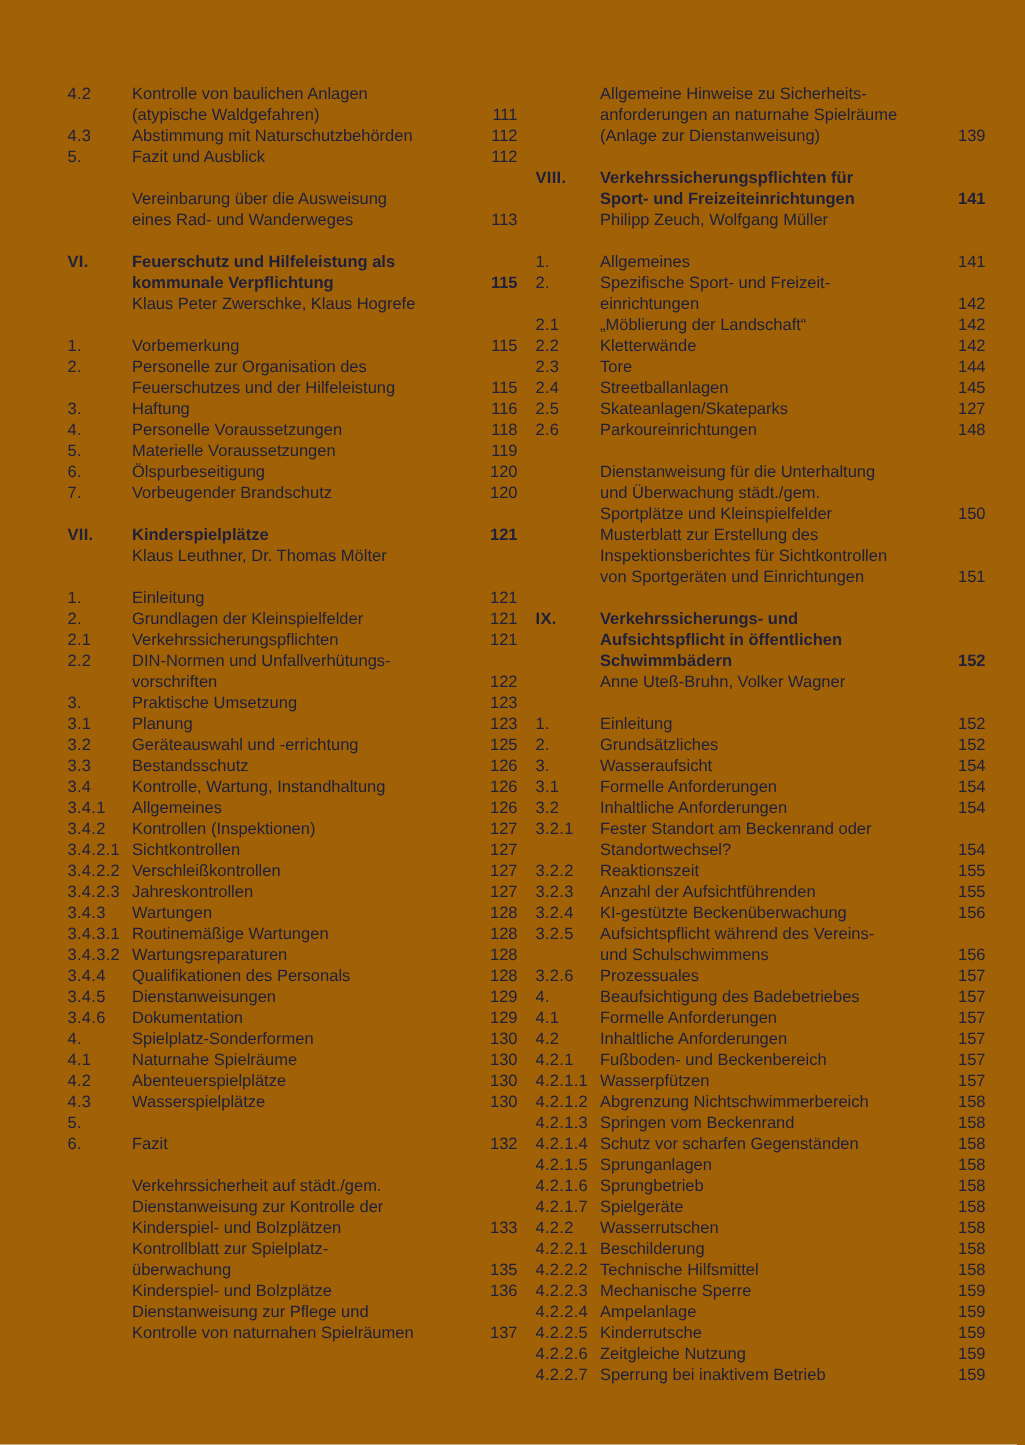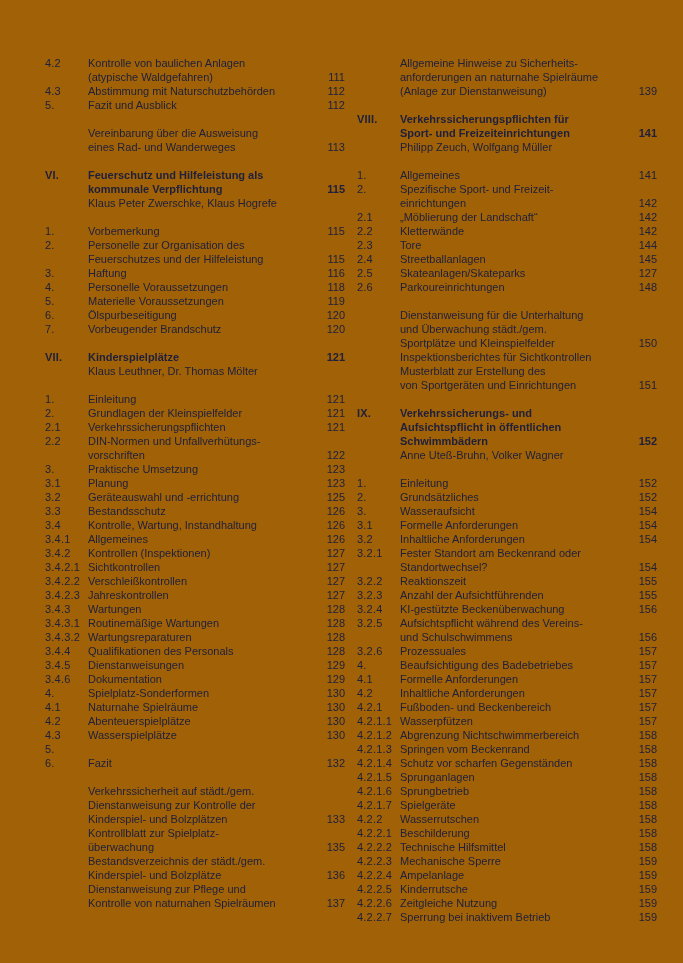--- a/index.html
+++ b/index.html
@@ -464,21 +464,20 @@
               <div class="lastline">
                 <span class="txt">überwachung</span>
                 <span class="leader"></span>
                 <span class="pagenum">135</span>
               </div>
             </div>
           </div>
           <div class="entry">
             <div class="num"></div>
             <div class="body">
-              <div>Bestandsverzeichnis der städt./gem.</div>
               <div class="lastline">
                 <span class="txt">Kinderspiel- und Bolzplätze</span>
                 <span class="leader"></span>
                 <span class="pagenum">136</span>
               </div>
             </div>
           </div>
           <div class="entry">
             <div class="num"></div>
             <div class="body">
@@ -613,22 +612,22 @@
               <div class="lastline">
                 <span class="txt">Sportplätze und Kleinspielfelder</span>
                 <span class="leader"></span>
                 <span class="pagenum">150</span>
               </div>
             </div>
           </div>
           <div class="entry">
             <div class="num"></div>
             <div class="body">
+              <div>Musterblatt zur Erstellung des</div>
               <div>Inspektionsberichtes für Sichtkontrollen</div>
-              <div>Musterblatt zur Erstellung des</div>
               <div class="lastline">
                 <span class="txt">von Sportgeräten und Einrichtungen</span>
                 <span class="leader"></span>
                 <span class="pagenum">151</span>
               </div>
             </div>
           </div>
         </div>
         <div class="block">
           <div class="entry chapter">

